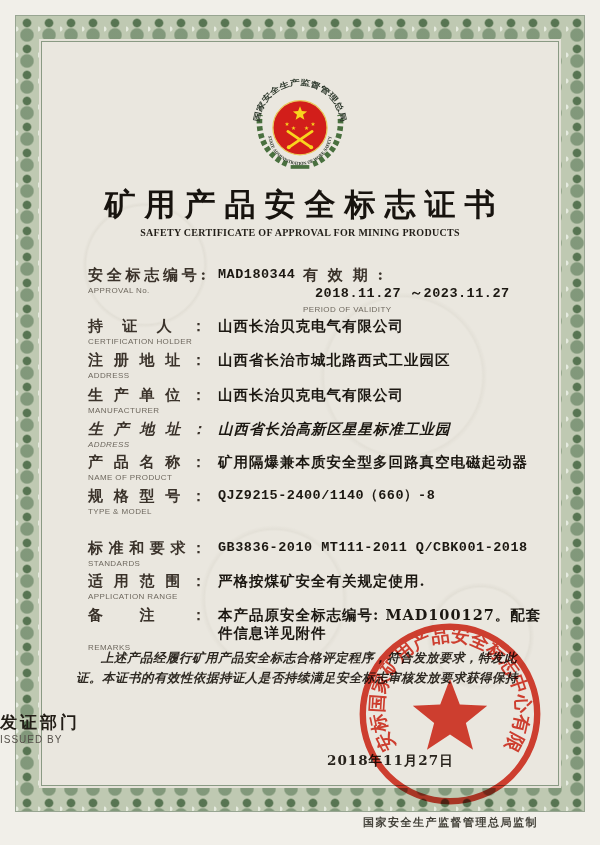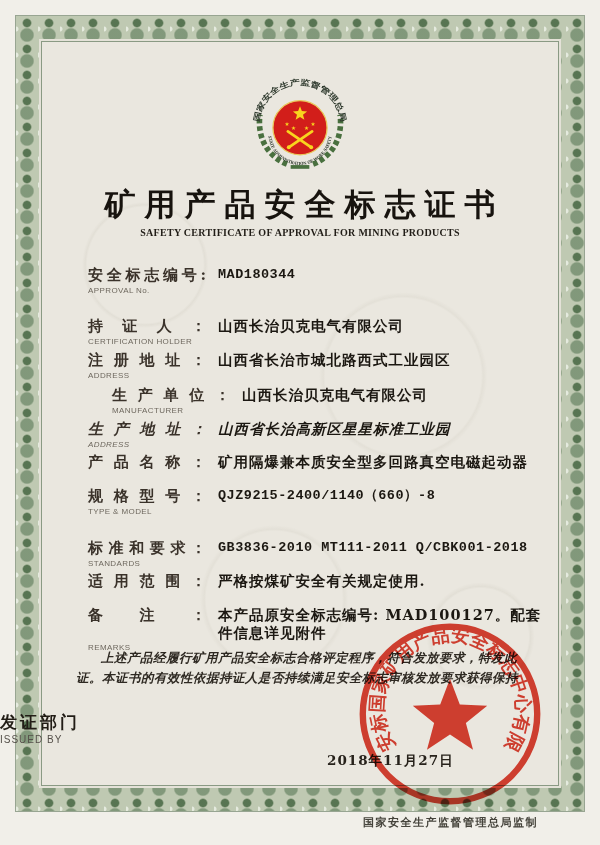--- a/index.html
+++ b/index.html
@@ -59,21 +59,21 @@
     font-family:"Liberation Sans","DejaVu Sans",sans-serif;
   }
   .fval{
     display:inline-block;vertical-align:top;margin-left:12px;max-width:330px;
     font-size:14.5px;font-weight:bold;color:#1c1812;letter-spacing:1px;line-height:1.25;
   }
   .fval.mono{font-family:"Liberation Mono","DejaVu Sans Mono",monospace;font-size:13.5px;letter-spacing:.5px;padding-top:1px;}
   .frow{position:absolute;left:88px;width:465px;}
   .r-app{top:266px;left:88px;width:215px;}
   .r-val{top:266px;left:303px;width:250px;}
-  .r1{top:317px;} .r2{top:351px;} .r3{top:386px;margin-left:24px;} .r4{top:420px;font-style:italic;}
+  .r1{top:317px;} .r2{top:351px;} .r3{top:386px;} .r4{top:420px;font-style:italic;}
   .r5{top:453px;} .r6{top:487px;} .r7{top:539px;} .r8{top:572px;} .r9{top:606px;}
   
   .decl{
     position:absolute;left:76px;right:70px;top:648px;
     font-size:12.5px;font-style:italic;color:#2e2922;line-height:1.6;
     text-indent:2em;letter-spacing:.5px;font-weight:bold;
   }
   
   .issued{position:absolute;left:0;right:14px;top:699px;text-align:left;margin-top:12px;}
   .issued .cn{font-size:17px;font-weight:bold;letter-spacing:3px;color:#221d16;}
@@ -128,50 +128,56 @@
     </text>
   </svg>
 
   <div class="title">矿用产品安全标志证书</div>
   <div class="subtitle">SAFETY CERTIFICATE OF APPROVAL FOR MINING PRODUCTS</div>
 
   <div class="frow r-app">
     <span class="flabel">安全标志编号:</span><span class="fval mono">MAD180344</span>
     <span class="fen">APPROVAL No.</span>
   </div>
+  <div class="frow r-val">
+    <span class="flabel narrow">有效期:</span><span class="fval mono">2018.11.27 ～2023.11.27</span>
+    <span class="fen">PERIOD OF VALIDITY</span>
+  </div>
 
   <div class="frow r1">
     <span class="flabel">持证人：</span><span class="fval">山西长治贝克电气有限公司</span>
     <span class="fen">CERTIFICATION HOLDER</span>
   </div>
   <div class="frow r2">
     <span class="flabel">注册地址：</span><span class="fval">山西省长治市城北路西式工业园区</span>
     <span class="fen">ADDRESS</span>
   </div>
   <div class="frow r3">
     <span class="flabel">生产单位：</span><span class="fval">山西长治贝克电气有限公司</span>
     <span class="fen">MANUFACTURER</span>
   </div>
   <div class="frow r4">
     <span class="flabel">生产地址：</span><span class="fval">山西省长治高新区星星标准工业园</span>
     <span class="fen">ADDRESS</span>
   </div>
   <div class="frow r5">
     <span class="flabel">产品名称：</span><span class="fval">矿用隔爆兼本质安全型多回路真空电磁起动器</span>
+    <span class="fen">NAME OF PRODUCT</span>
   </div>
   <div class="frow r6">
     <span class="flabel">规格型号：</span><span class="fval mono">QJZ9215-2400/1140（660）-8</span>
     <span class="fen">TYPE &amp; MODEL</span>
   </div>
   <div class="frow r7">
     <span class="flabel">标准和要求：</span><span class="fval mono">GB3836-2010 MT111-2011 Q/CBK001-2018</span>
     <span class="fen">STANDARDS</span>
   </div>
   <div class="frow r8">
     <span class="flabel">适用范围：</span><span class="fval">严格按煤矿安全有关规定使用.</span>
+    <span class="fen">APPLICATION RANGE</span>
   </div>
   <div class="frow r9">
     <span class="flabel">备注：</span><span class="fval">本产品原安全标志编号: MAD100127。配套件信息详见附件</span>
     <span class="fen">REMARKS</span>
   </div>
 
   <div class="decl">上述产品经履行矿用产品安全标志合格评定程序，符合发放要求，特发此证。本证书的有效性依据持证人是否持续满足安全标志审核发放要求获得保持</div>
 
   <div class="issued">
     <div class="cn">发证部门</div>

